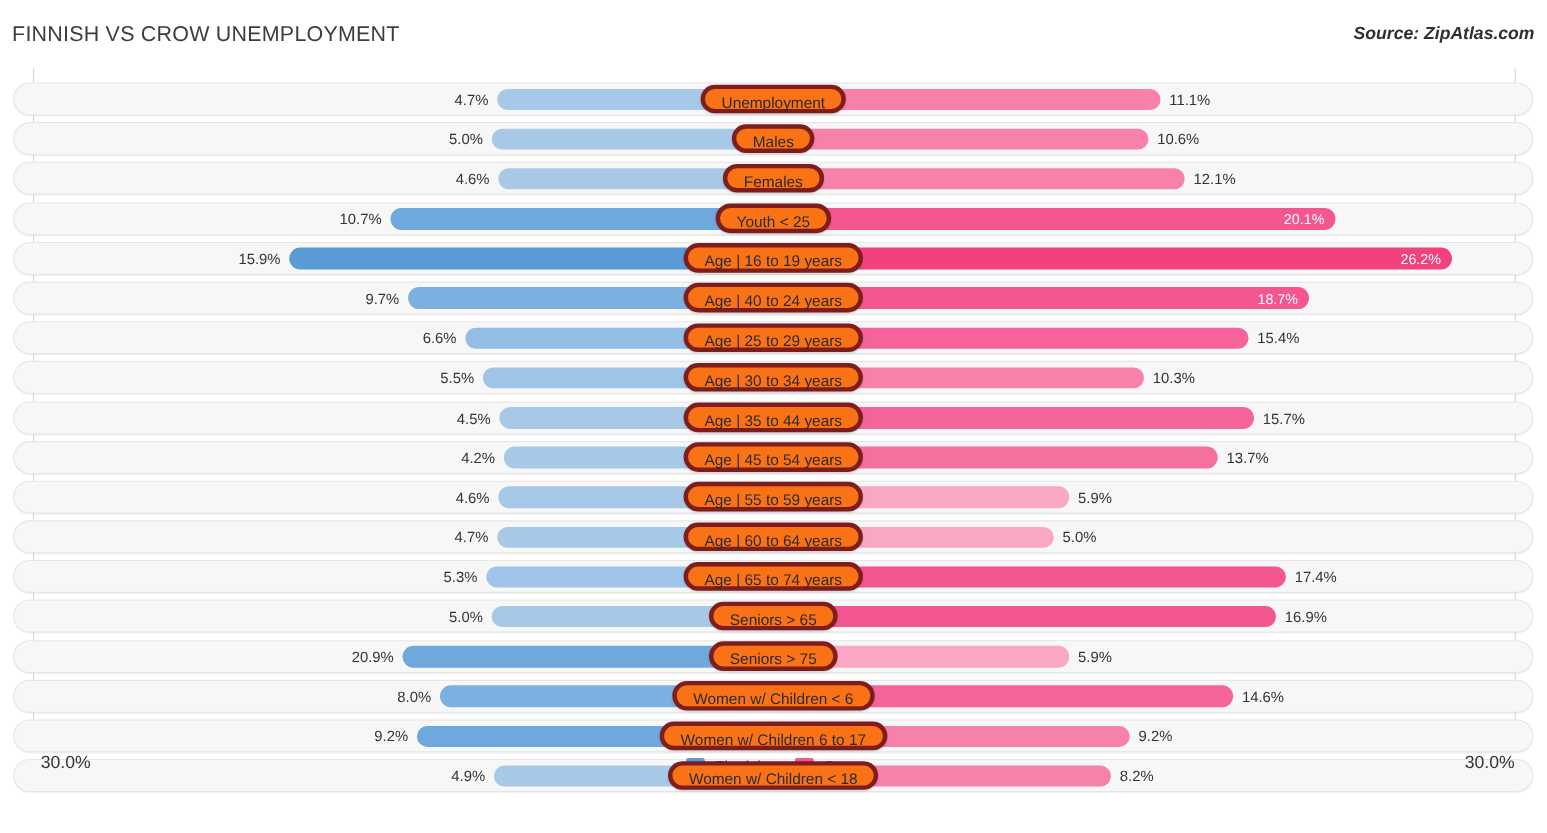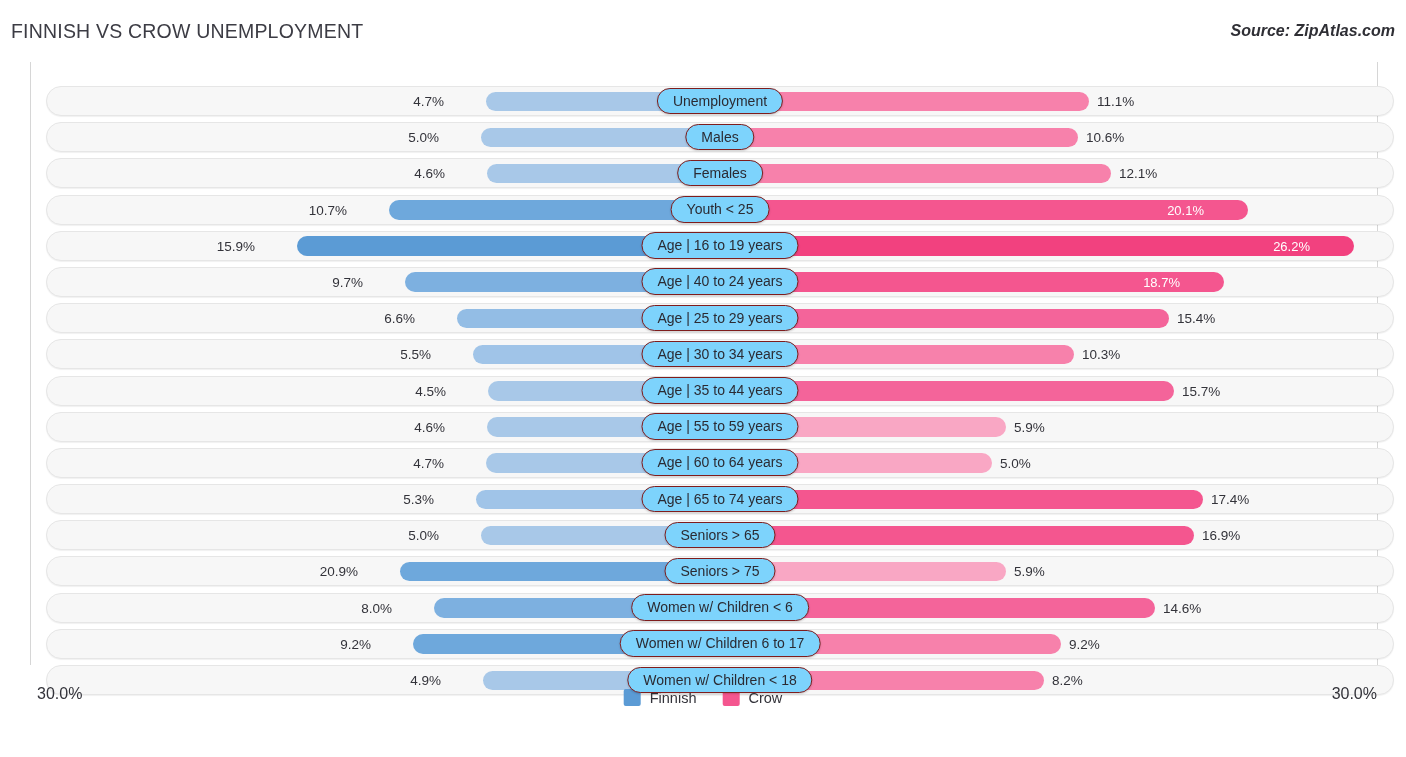--- a/index.html
+++ b/index.html
@@ -31,21 +31,21 @@
   .plot {
     position: absolute; left: 0; top: 62px; width: 1406px; height: 655px;
   }
   .gridline {
     position: absolute; top: 0; bottom: 52px; width: 1px; background: #d6d6d6;
   }
   .gridline.left  { left: 30px; }
   .gridline.right { left: 1377px; }
 
   .rows {
-    position: absolute; left: 0; top: 21px; right: 0; padding-left: 34px;
+    position: absolute; left: 0; top: 10px; right: 0;
   }
 
   .row {
     position: relative;
     height: 36.2px;
     margin-bottom: 0px;
   }
   .track {
     position: absolute; left: 12px; right: 12px; top: 3px; height: 30px;
     background: #f7f7f7;
@@ -76,22 +76,22 @@
   .val.inside {
     color: #ffffff; font-weight: normal; font-size: 13px;
   }
 
   
   .pill {
     position: absolute; left: 50%; top: 4.5px;
     transform: translateX(-50%);
     height: 26.5px; line-height: 25px;
     padding: 0 15px;
-    background: #7dd3fc;
-    border: 1px solid #7f1d1d;
+    background: #f97316;
+    border: 4px solid #7f1d1d;
     border-radius: 14px;
     font-size: 14px; color: #2b2b33;
     white-space: nowrap;
     box-shadow: 0 1px 2px rgba(0,0,0,.17);
     z-index: 5;
   }
 
   
   .axis-label {
     position: absolute; bottom: 14px; font-size: 16px; color: #33333a;
@@ -189,20 +189,28 @@
         <div class="row">
           <div class="track"></div>
           <div class="bar left" style="left: 454px; width: 249px; background: rgb(168, 200, 232);"></div>
           <div class="bar right" style="left: 703px; width: 437px; background: rgb(244, 100, 154);"></div>
           <div class="val left" style="right: 960px;">4.5%</div>
           <div class="val right" style="left: 1148px;">15.7%</div>
           <div class="pill">Age | 35 to 44 years</div>
         </div>
         <div class="row">
           <div class="track"></div>
+          <div class="bar left" style="left: 458px; width: 245px; background: rgb(168, 200, 232);"></div>
+          <div class="bar right" style="left: 703px; width: 404px; background: rgb(244, 112, 159);"></div>
+          <div class="val left" style="right: 956px;">4.2%</div>
+          <div class="val right" style="left: 1115px;">13.7%</div>
+          <div class="pill">Age | 45 to 54 years</div>
+        </div>
+        <div class="row">
+          <div class="track"></div>
           <div class="bar left" style="left: 453px; width: 250px; background: rgb(168, 200, 232);"></div>
           <div class="bar right" style="left: 703px; width: 269px; background: rgb(249, 167, 196);"></div>
           <div class="val left" style="right: 961px;">4.6%</div>
           <div class="val right" style="left: 980px;">5.9%</div>
           <div class="pill">Age | 55 to 59 years</div>
         </div>
         <div class="row">
           <div class="track"></div>
           <div class="bar left" style="left: 452px; width: 251px; background: rgb(168, 200, 232);"></div>
           <div class="bar right" style="left: 703px; width: 255px; background: rgb(249, 167, 196);"></div>

